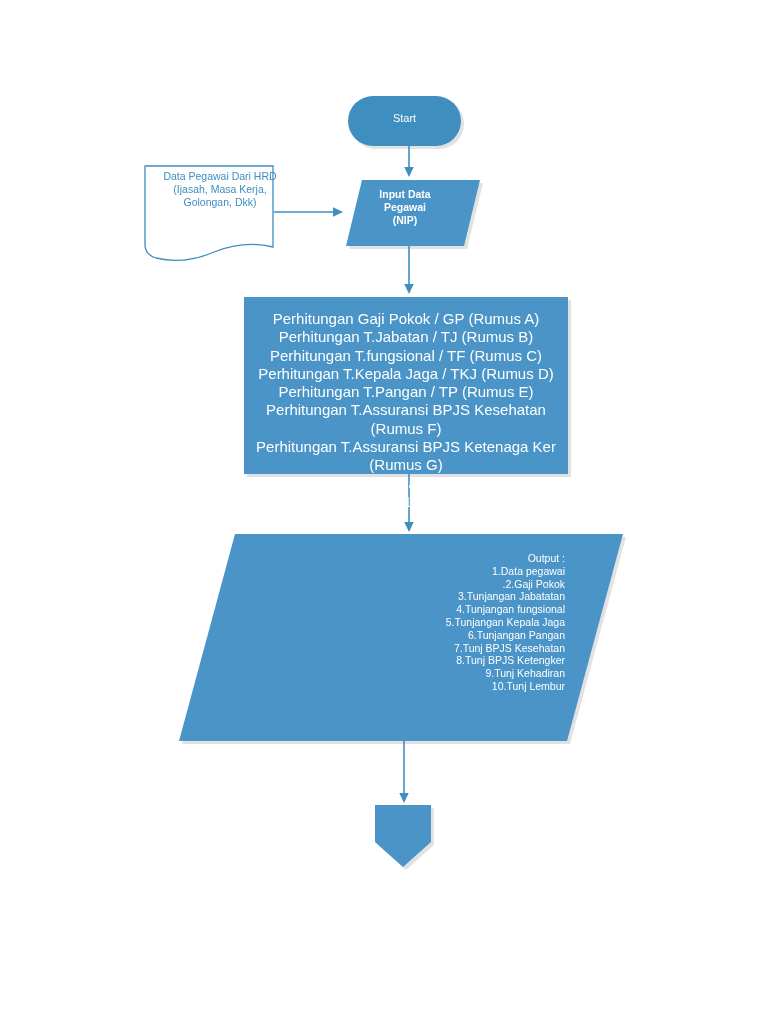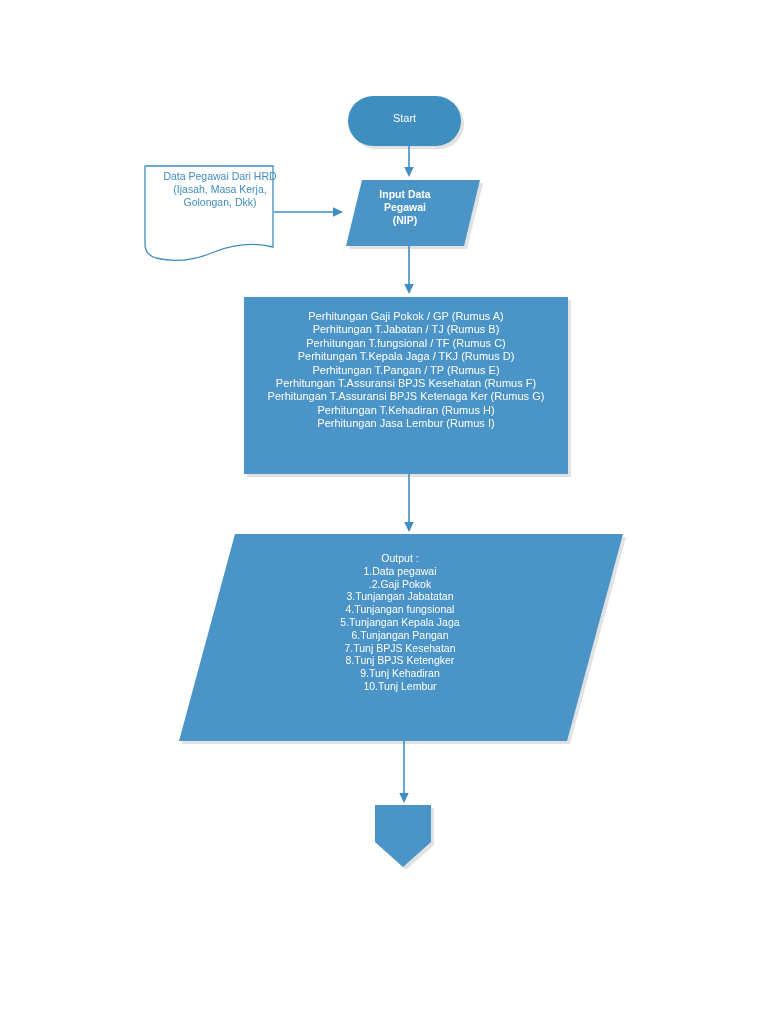--- a/index.html
+++ b/index.html
@@ -47,27 +47,28 @@
     left: 336px;
     top: 188px;
     width: 138px;
     font-size: 10.5px;
     font-weight: bold;
   }
   .process-label {
     left: 244px;
     top: 310px;
     width: 324px;
-    font-size: 11px;
+    font-size: 15px;
   }
   .output-label {
     left: 235px;
     top: 552px;
     width: 330px;
     font-size: 10.5px;
+    text-align: right;
   }
 </style>
 </head>
 <body>
 
 <div id="canvas">
 
   <svg width="768" height="1024" viewBox="0 0 768 1024" style="position:absolute;left:0;top:0;">
 
     <defs>

